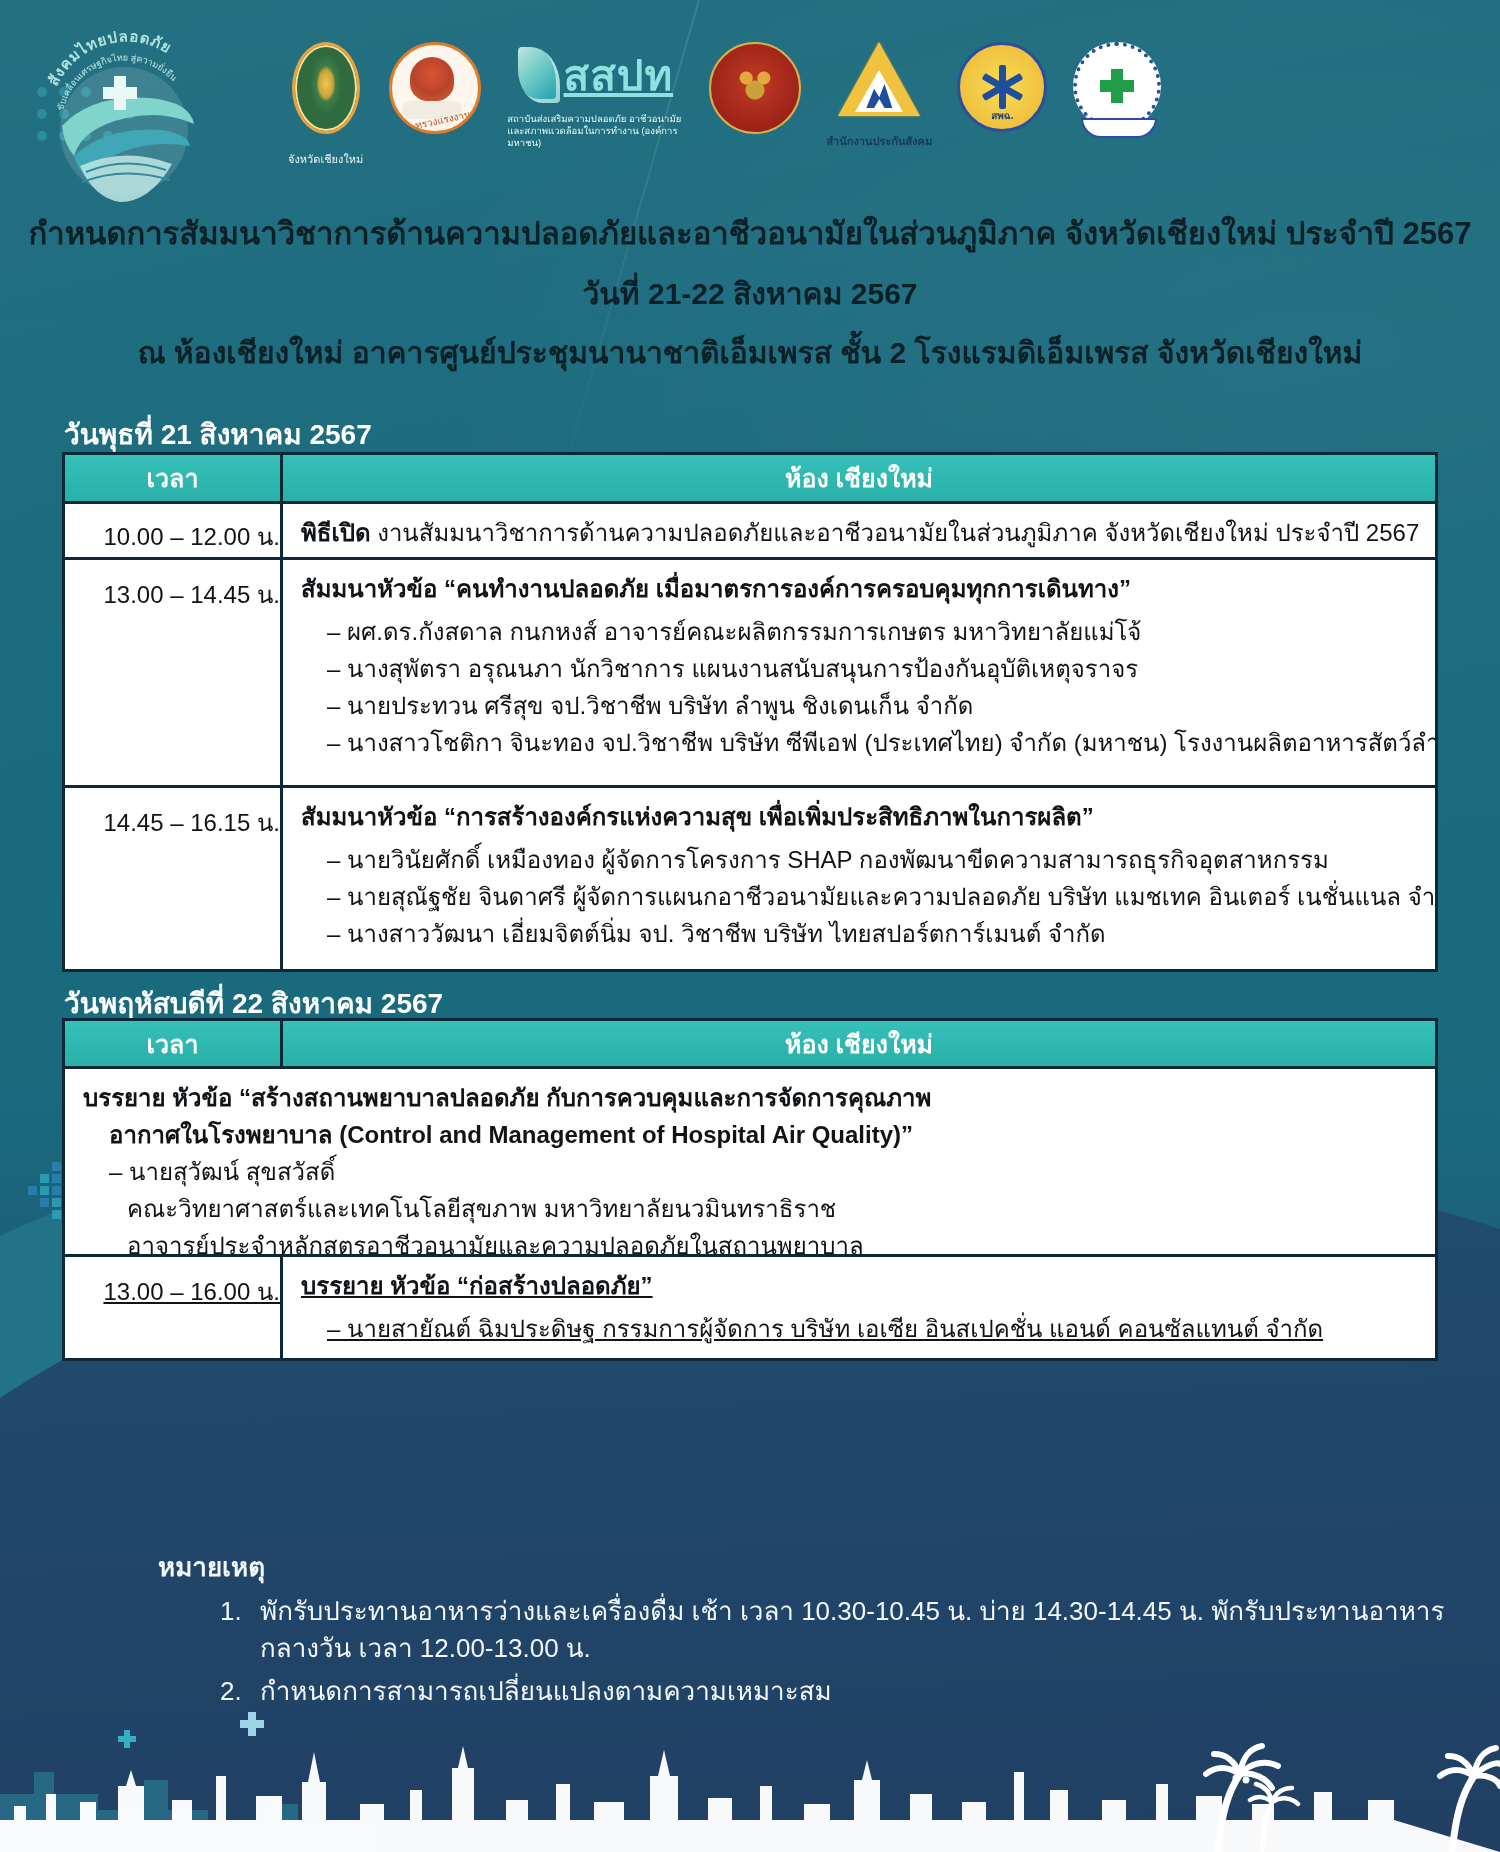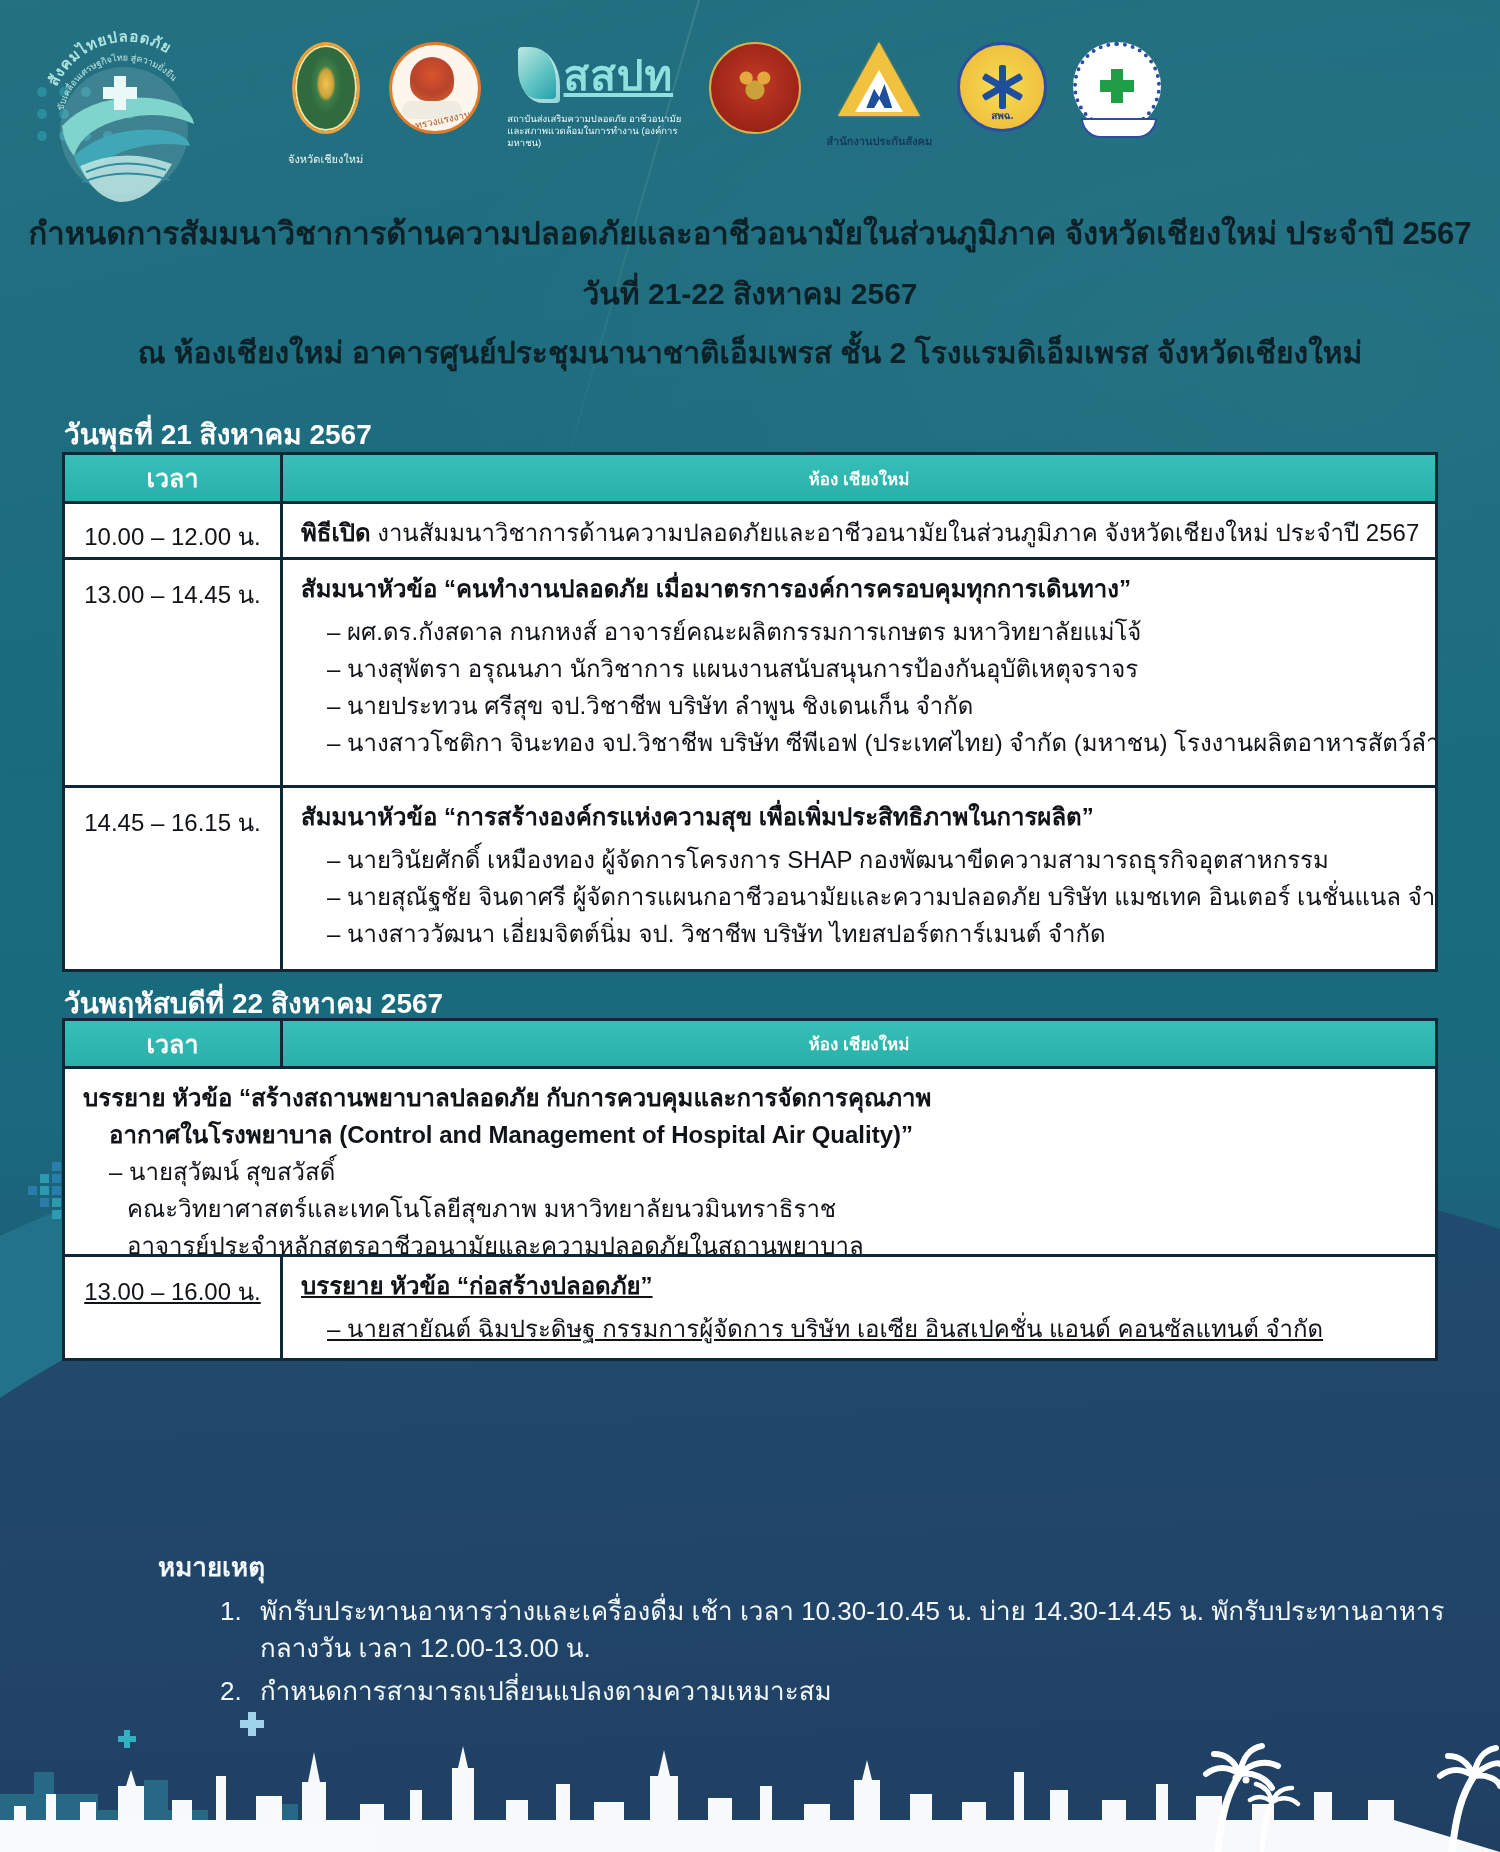--- a/index.html
+++ b/index.html
@@ -83,23 +83,23 @@
   
   .day-title{position:absolute;left:64px;z-index:2;color:#ffffff;font-size:28px;font-weight:700;}
   .day1-title{top:412px;}
   .day2-title{top:981px;}
   .sched{position:absolute;left:62px;width:1376px;z-index:2;border:3px solid #0e2838;background:#ffffff;box-sizing:border-box;}
   .sched-1{top:452px;}
   .sched-2{top:1018px;}
   .thead{display:flex;background:linear-gradient(#36c0b8,#28b0a9);color:#fff;}
   .thead .c1{width:218px;border-right:3px solid #0e2838;display:flex;align-items:center;justify-content:center;
     font-size:25px;font-weight:600;box-sizing:border-box;}
-  .thead .c2{flex:1;display:flex;align-items:center;justify-content:center;font-size:17px;font-weight:600;}
+  .thead .c2{flex:1;display:flex;align-items:center;justify-content:center;font-size:25px;font-weight:600;}
   .trow{display:flex;border-top:3px solid #0e2838;background:#fff;color:#101417;box-sizing:border-box;}
-  .trow .time{width:218px;border-right:3px solid #0e2838;box-sizing:border-box;text-align:center;
+  .trow .time{width:218px;border-right:3px solid #0e2838;box-sizing:border-box;text-align:right;
     font-size:24px;padding-top:13px;}
   .trow .cell{flex:1;padding:10px 16px 8px 18px;overflow:hidden;}
   .h45{height:46px;} .h55{height:56px;} .h228{height:228px;} .h185{height:184px;}
   .h44{height:45px;} .h188{height:188px;} .h103{height:104px;text-decoration:underline;}
   .line{font-size:24px;line-height:37px;white-space:nowrap;}
   .line.b{font-weight:700;}
   .line.ind{padding-left:26px;}
   .line.ind2{padding-left:44px;}
   .row-mid .time{padding-top:15px;}
   .cell .gap{height:6px;}

